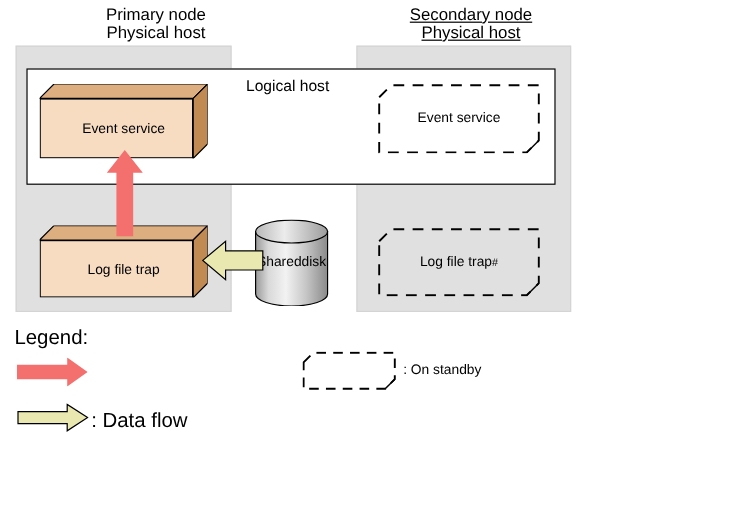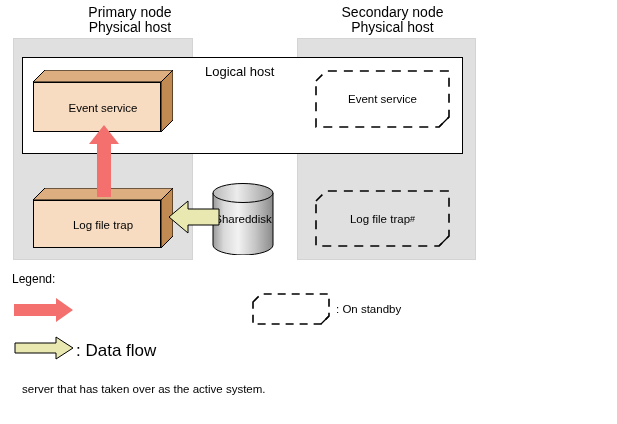--- a/index.html
+++ b/index.html
@@ -116,21 +116,21 @@
     pointer-events: none;
   }
 
   
   #arrow-red-up   { left: 88px;  top: 125px; width: 32px; height: 72px; }
   #arrow-yellow-left { left: 168px; top: 198px; width: 52px; height: 38px; }
 
   
   #legend-title {
     left: 12px; top: 272px;
-    font-size: 12px;
+    font-size: 17px;
   }
   #legend-arrow-red    { left: 14px; top: 298px; width: 60px; height: 24px; }
   #legend-arrow-yellow { left: 14px; top: 336px; width: 60px; height: 24px; }
   #legend-label-jp1  { left: 76px;  top: 303px; font-size: 11.5px; white-space: nowrap; }
   #legend-label-data { left: 76px;  top: 341px; font-size: 17px; white-space: nowrap; }
   #legend-standby-box { left: 252px; top: 293px; width: 78px; height: 32px; }
   #legend-label-standby { left: 336px; top: 303px; font-size: 11.5px; white-space: nowrap; }
 
   
   #footnote {
@@ -142,21 +142,21 @@
   #footnote .fn-line2 { display: block; padding-left: 12px; }
 </style>
 </head>
 <body>
 
 <div id="diagram-root">
 
   <div class="abs node-caption" id="caption-primary" style="white-space: pre;">Primary node
 Physical host</div>
 
-  <div class="abs node-caption" id="caption-secondary" style="white-space: pre;">Secondary node
+  <div class="abs node-caption" id="caption-secondary" style="white-space: pre; text-decoration: underline;">Secondary node
 Physical host</div>
 
   <div class="abs phys-panel" id="panel-primary"></div>
 
   <div class="abs phys-panel" id="panel-secondary"></div>
 
   <div class="abs" id="logical-host-box"></div>
 
   <div class="abs" id="logical-host-label">Logical host</div>
 
@@ -254,16 +254,15 @@
   <div class="abs" id="legend-standby-box">
     <svg width="78" height="32" viewBox="0 0 78 32">
       <path d="M 1,9 L 9,1 L 77,1 L 77,23 L 69,31 L 1,31 Z" fill="none" stroke="#000" stroke-width="1.6" stroke-dasharray="8,6"></path>
       <line x1="69" y1="31" x2="77" y2="23" stroke="#000" stroke-width="1.2"></line>
     </svg>
   </div>
 
   <div class="abs" id="legend-label-standby">: On standby</div>
 
   <div class="abs" id="footnote">
-    <span class="fn-line2">server that has taken over as the active system.</span>
   </div>
 
 </div>
 
 </body></html>

